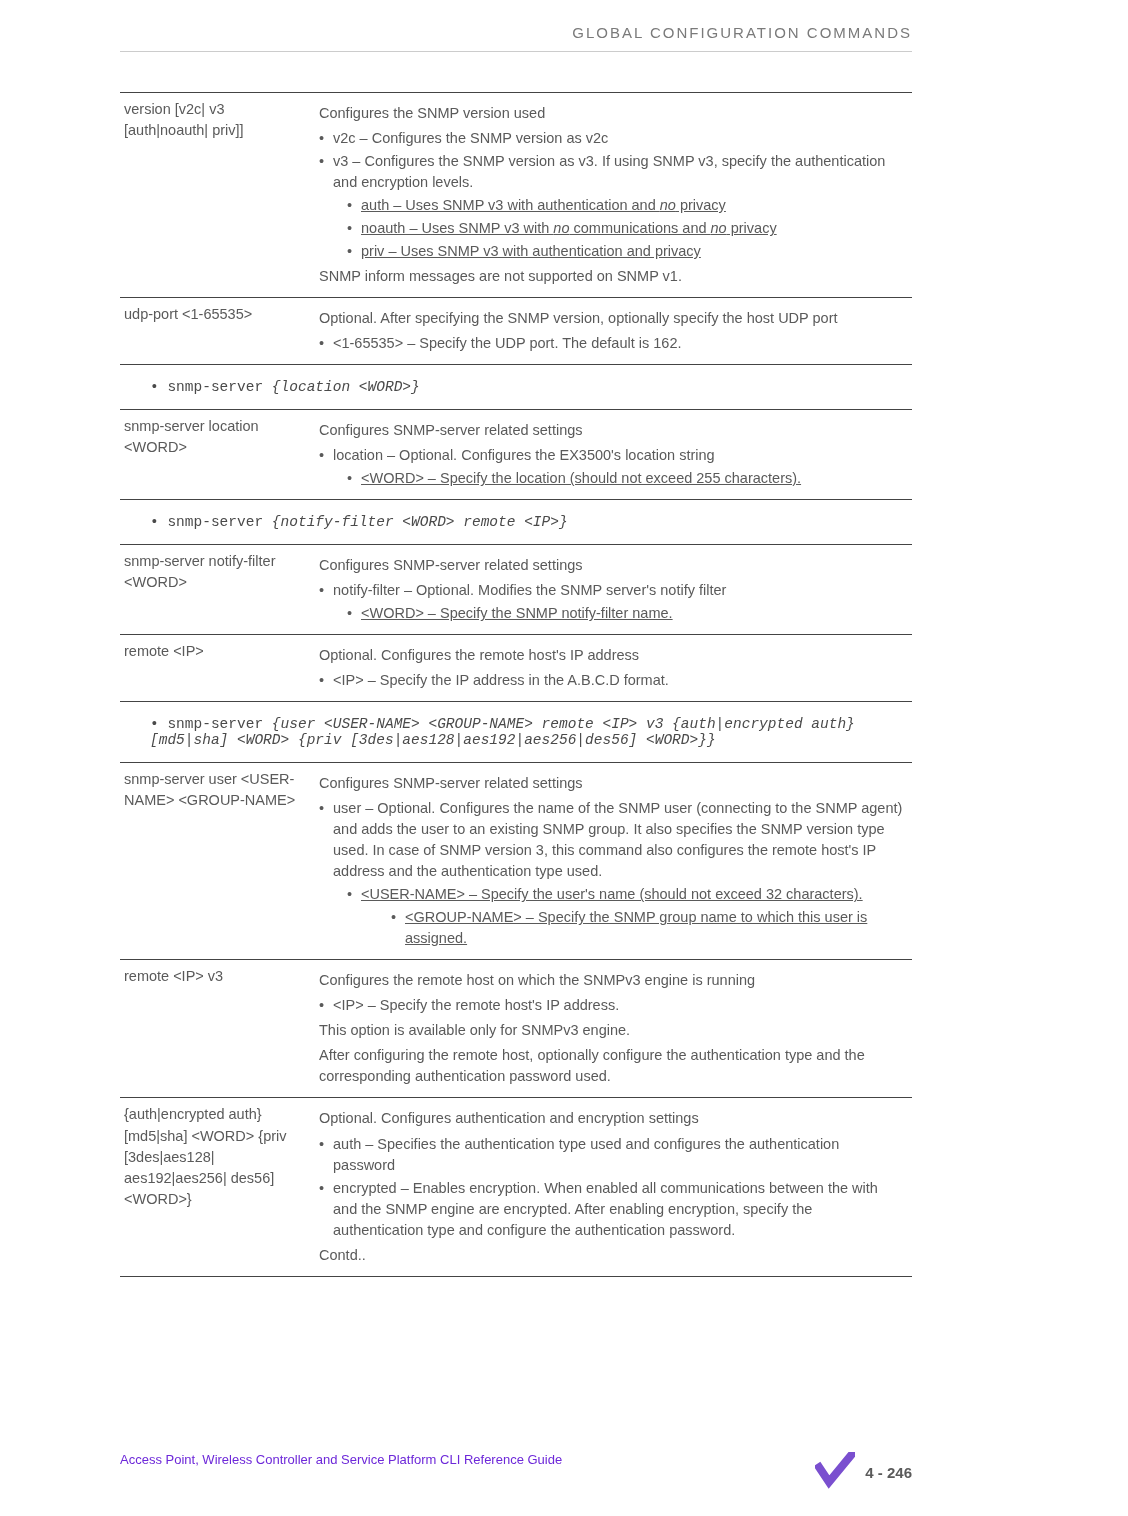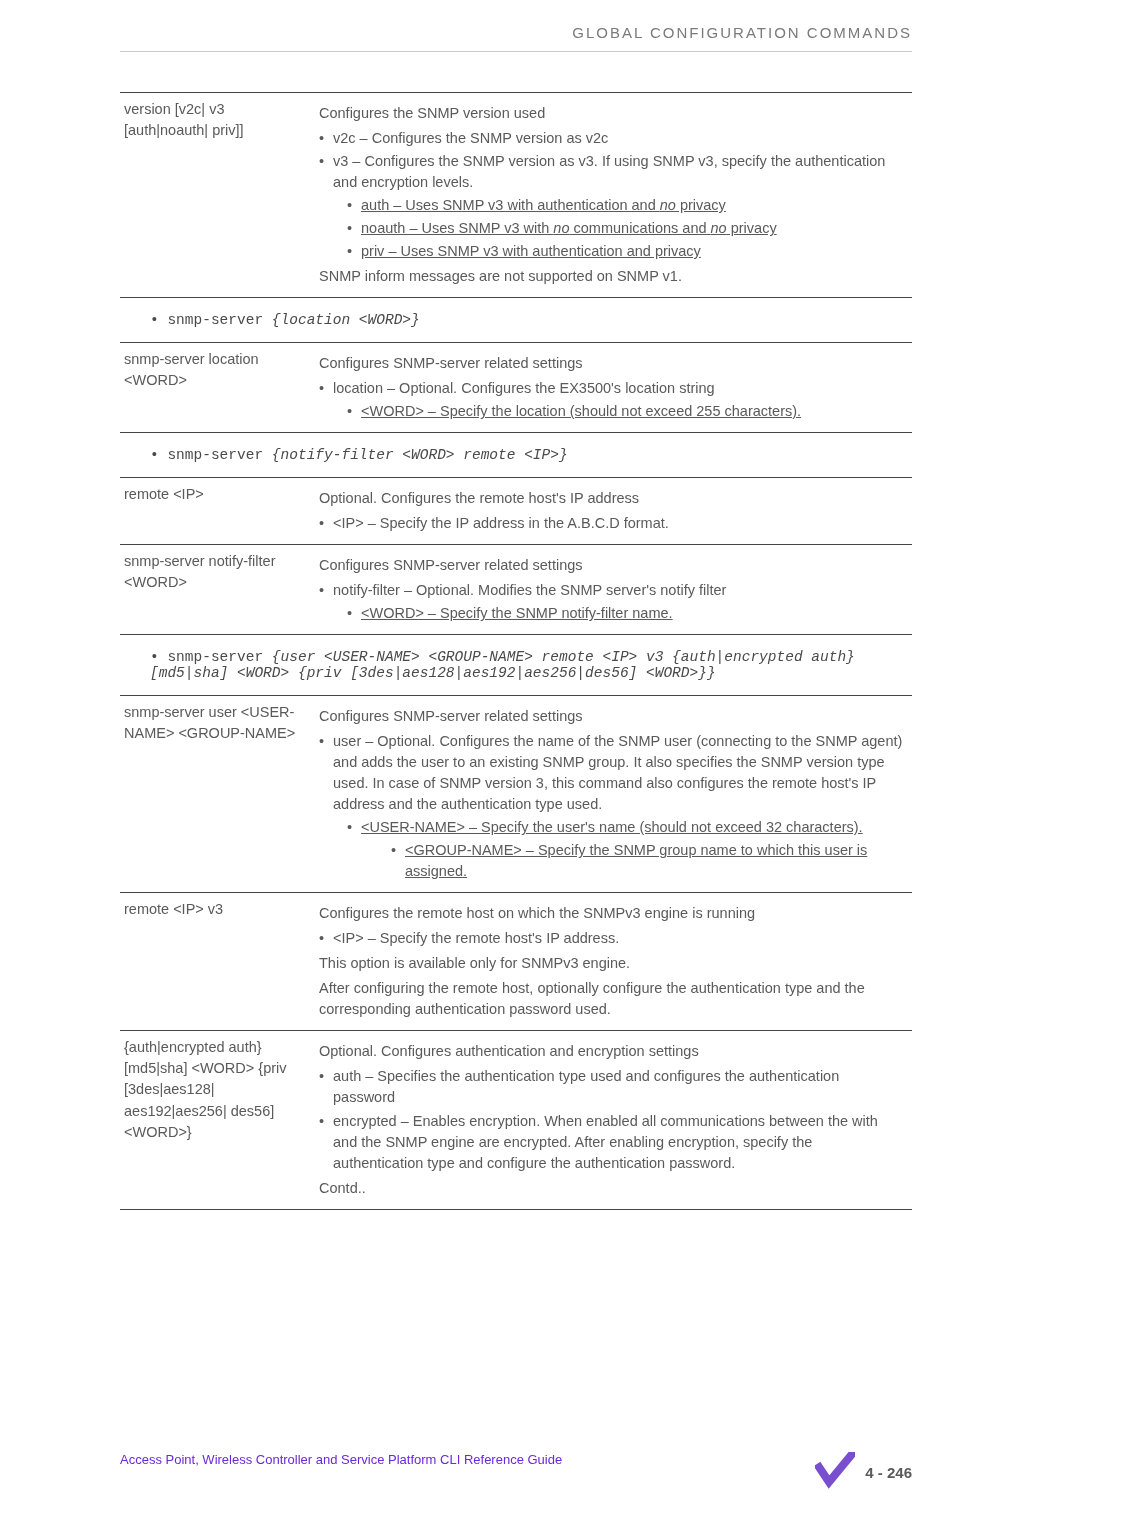--- a/index.html
+++ b/index.html
@@ -154,20 +154,31 @@
                 <li><span>auth – Uses SNMP v3 with authentication and </span><em>no</em><span> privacy</span></li>
                 <li><span>noauth – Uses SNMP v3 with </span><em>no</em><span> communications and </span><em>no</em><span> privacy</span></li>
                 <li>priv – Uses SNMP v3 with authentication and privacy</li>
               </ul>
             </li>
           </ul>
           <p>SNMP inform messages are not supported on SNMP v1.</p>
         </div>
       </td>
     </tr>
+    <tr>
+      <td>udp-port &lt;1-65535&gt;</td>
+      <td>
+        <div class="desc-block">
+          <p>Optional. After specifying the SNMP version, optionally specify the host UDP port</p>
+          <ul class="b1">
+            <li>&lt;1-65535&gt; – Specify the UDP port. The default is 162.</li>
+          </ul>
+        </div>
+      </td>
+    </tr>
   </tbody>
     </table>
 
   <div class="code-inter">
     • <span>snmp-server</span> <span class="em">{location &lt;WORD&gt;}</span>
   </div>
 
   <table class="param">
     <colgroup>
         <col class="left">
@@ -197,42 +208,42 @@
     • <span>snmp-server</span> <span class="em">{notify-filter &lt;WORD&gt; remote &lt;IP&gt;}</span>
   </div>
 
   <table class="param">
     <colgroup>
         <col class="left">
         <col>
       </colgroup>
     <tbody>
         <tr>
-      <td>remote &lt;IP&gt;</td>
-      <td>
-        <div class="desc-block">
-          <p>Optional. Configures the remote host's IP address</p>
-          <ul class="b1">
-            <li>&lt;IP&gt; – Specify the IP address in the A.B.C.D format.</li>
-          </ul>
-        </div>
-      </td>
-    </tr>
-    <tr>
       <td>snmp-server notify-filter &lt;WORD&gt;</td>
       <td>
         <div class="desc-block">
           <p>Configures SNMP-server related settings</p>
           <ul class="b1">
             <li>
               <span>notify-filter – Optional. Modifies the SNMP server's notify filter</span>
               <ul class="b2">
                 <li>&lt;WORD&gt; – Specify the SNMP notify-filter name.</li>
               </ul>
             </li>
+          </ul>
+        </div>
+      </td>
+    </tr>
+    <tr>
+      <td>remote &lt;IP&gt;</td>
+      <td>
+        <div class="desc-block">
+          <p>Optional. Configures the remote host's IP address</p>
+          <ul class="b1">
+            <li>&lt;IP&gt; – Specify the IP address in the A.B.C.D format.</li>
           </ul>
         </div>
       </td>
     </tr>
   </tbody>
     </table>
 
   <div class="code-inter">
     • <span>snmp-server</span> <span class="em">{user &lt;USER-NAME&gt; &lt;GROUP-NAME&gt; remote &lt;IP&gt; v3 {auth|encrypted auth} [md5|sha] &lt;WORD&gt; {priv [3des|aes128|aes192|aes256|des56] &lt;WORD&gt;}}</span>
   </div>

